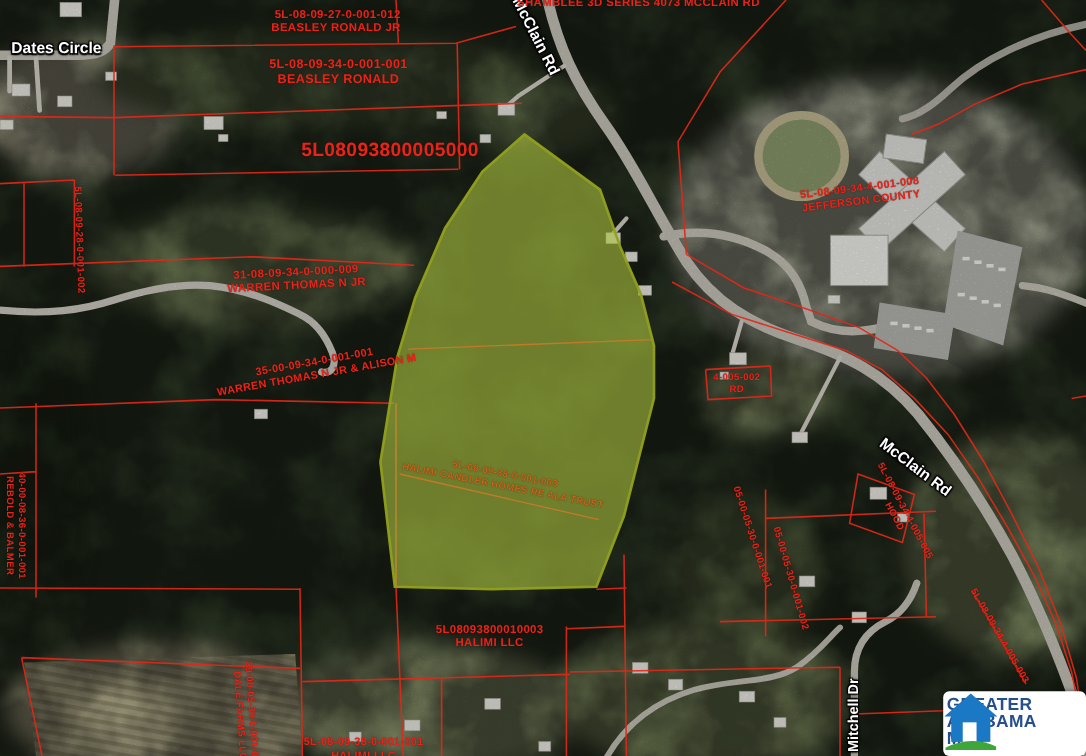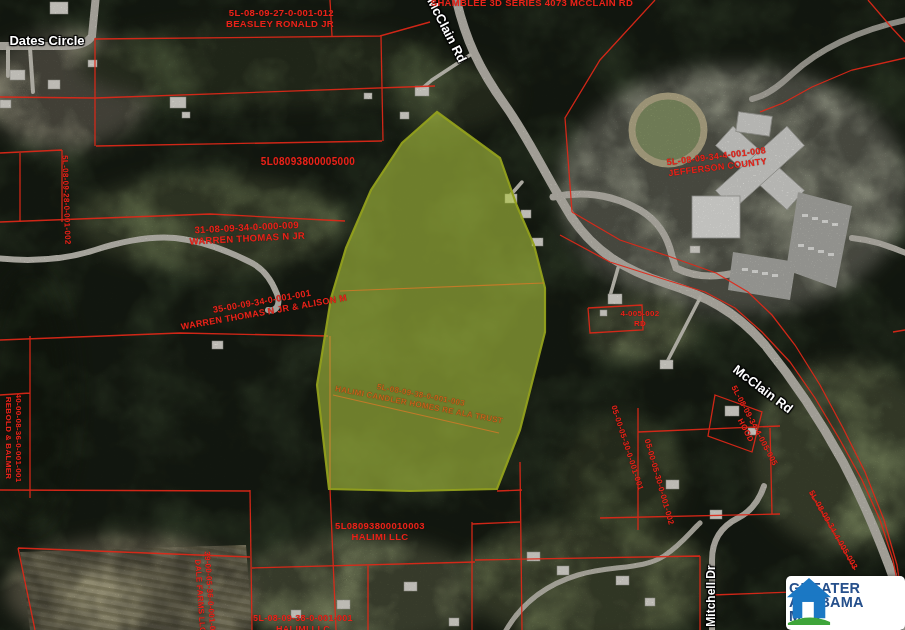--- a/index.html
+++ b/index.html
@@ -206,44 +206,48 @@
       <div class="road-label" style="left: 763px; top: 389px; font-size: 13px; transform: translate(-50%, -50%) rotate(37deg);">
         <div>McClain Rd</div>
       </div>
       <div class="road-label" style="left: 711px; top: 596px; font-size: 12px; transform: translate(-50%, -50%) rotate(-90deg);">
         <div>Mitchell Dr</div>
       </div>
       <div class="parcel-label" style="left: 280px; top: 18px; font-size: 9.5px; transform: translate(-50%, -50%) rotate(0deg); text-align: right;">
         <div>5L-08-09-27-0-001-012</div>
         <div>BEASLEY RONALD JR</div>
       </div>
-      <div class="parcel-label" style="left: 308px; top: 126px; font-size: 10px; transform: translate(-50%, -50%) rotate(0deg); margin-top: 36px;">
+      <div class="parcel-label" style="left: 282px; top: 60px; font-size: 10.5px; transform: translate(-50%, -50%) rotate(0deg);">
+        <div>5L-08-09-34-0-001-001</div>
+        <div>BEASLEY RONALD</div>
+      </div>
+      <div class="parcel-label" style="left: 325px; top: 126px; font-size: 16px; transform: translate(-50%, -50%) rotate(0deg);">
         <div>5L08093800005000</div>
       </div>
       <div class="parcel-label" style="left: 247px; top: 233px; font-size: 9.5px; transform: translate(-50%, -50%) rotate(-3deg);">
         <div>31-08-09-34-0-000-009</div>
         <div>WARREN THOMAS N JR</div>
       </div>
       <div class="parcel-label" style="left: 263px; top: 307px; font-size: 9px; transform: translate(-50%, -50%) rotate(-10deg);">
         <div>35-00-09-34-0-001-001</div>
         <div>WARREN THOMAS N JR &amp; ALISON M</div>
       </div>
       <div class="parcel-label" style="left: 420px; top: 400px; font-size: 8px; color: rgb(194, 102, 28); transform: translate(-50%, -50%) rotate(11deg);">
         <div>5L-08-09-38-0-001-003</div>
         <div>HALIMI CANDLER HOMES RE ALA TRUST</div>
       </div>
-      <div class="parcel-label" style="left: 380px; top: 531px; font-size: 9.5px; transform: translate(-50%, -50%) rotate(0deg); text-align: center;">
+      <div class="parcel-label" style="left: 408px; top: 531px; font-size: 9.5px; transform: translate(-50%, -50%) rotate(0deg); text-align: center;">
         <div>5L08093800010003</div>
         <div>HALIMI LLC</div>
       </div>
       <div class="parcel-label" style="left: 717px; top: 162px; font-size: 9px; transform: translate(-50%, -50%) rotate(-7deg);">
         <div>5L-08-09-34-4-001-008</div>
         <div>JEFFERSON COUNTY</div>
       </div>
-      <div class="parcel-label" style="left: 614px; top: 319px; font-size: 8px; transform: translate(-50%, -50%) rotate(0deg); margin-left: 26px;">
+      <div class="parcel-label" style="left: 614px; top: 319px; font-size: 8px; transform: translate(-50%, -50%) rotate(0deg);">
         <div>4-005-002</div>
         <div>RD</div>
       </div>
       <div class="parcel-label" style="left: 750px; top: 428px; font-size: 8px; transform: translate(-50%, -50%) rotate(62deg);">
         <div>5L-08-09-34-4-005-005</div>
         <div>HOOD</div>
       </div>
       <div class="parcel-label" style="left: 627px; top: 448px; font-size: 8px; transform: translate(-50%, -50%) rotate(72deg);">
         <div>05-00-05-30-0-001-001</div>
       </div>

